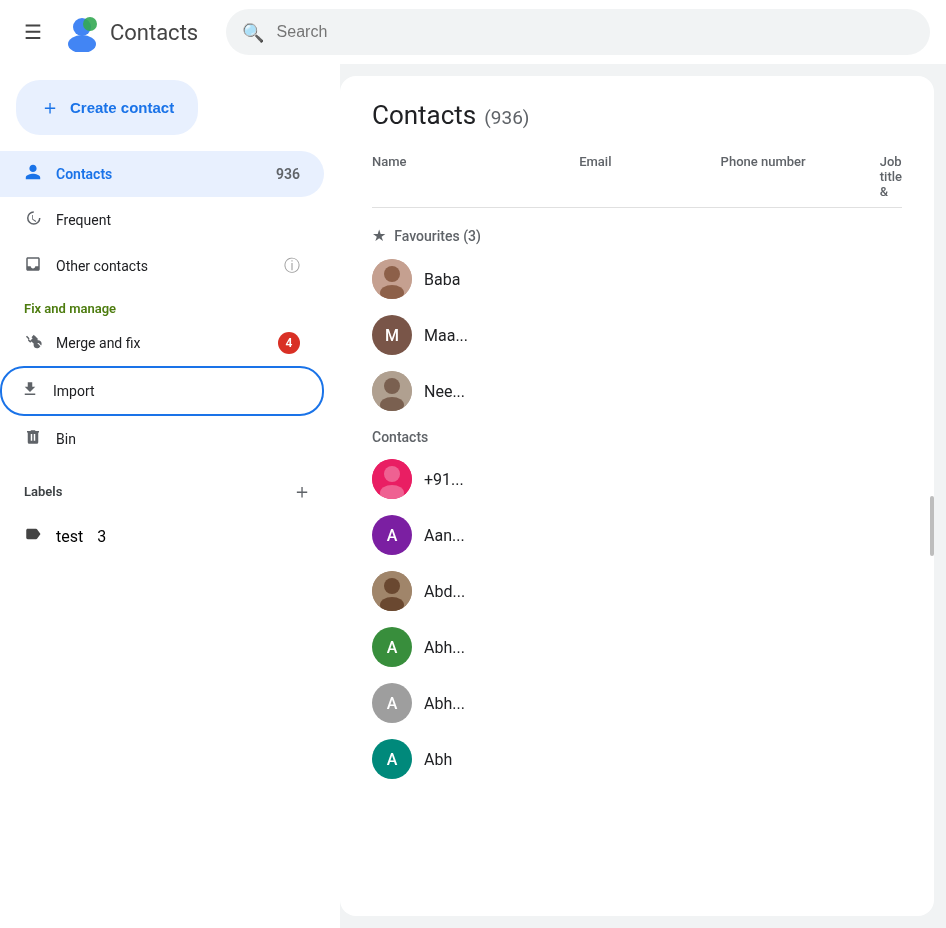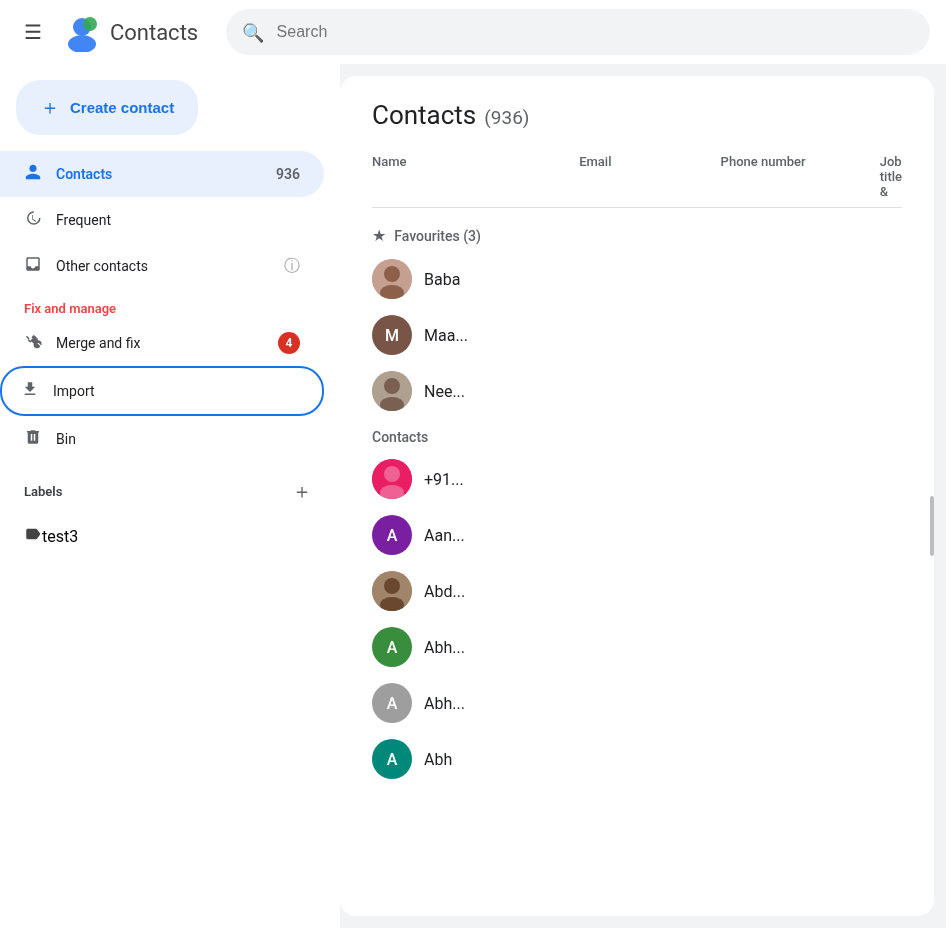--- a/index.html
+++ b/index.html
@@ -128,21 +128,21 @@
       color: #1a73e8;
     }
     .nav-item.active .nav-label {
       color: #1a73e8;
     }
 
     .section-header {
       padding: 12px 24px 4px 24px;
       font-size: 13px;
       font-weight: 600;
-      color: #ef4444;
+      color: #4d7c0f;
     }
 
     .badge {
       background: #d93025;
       color: white;
       border-radius: 50%;
       width: 22px;
       height: 22px;
       display: flex;
       align-items: center;
@@ -175,20 +175,21 @@
     .add-label-btn {
       cursor: pointer;
       color: #5f6368;
       font-size: 20px;
       padding: 4px;
     }
 
     .label-item {
       display: flex;
       align-items: center;
+      gap: 14px;
       padding: 12px 24px;
       cursor: pointer;
       border-radius: 0 24px 24px 0;
       margin-right: 16px;
     }
 
     
     .content-area {
       flex: 1;
       background: #ffffff;

